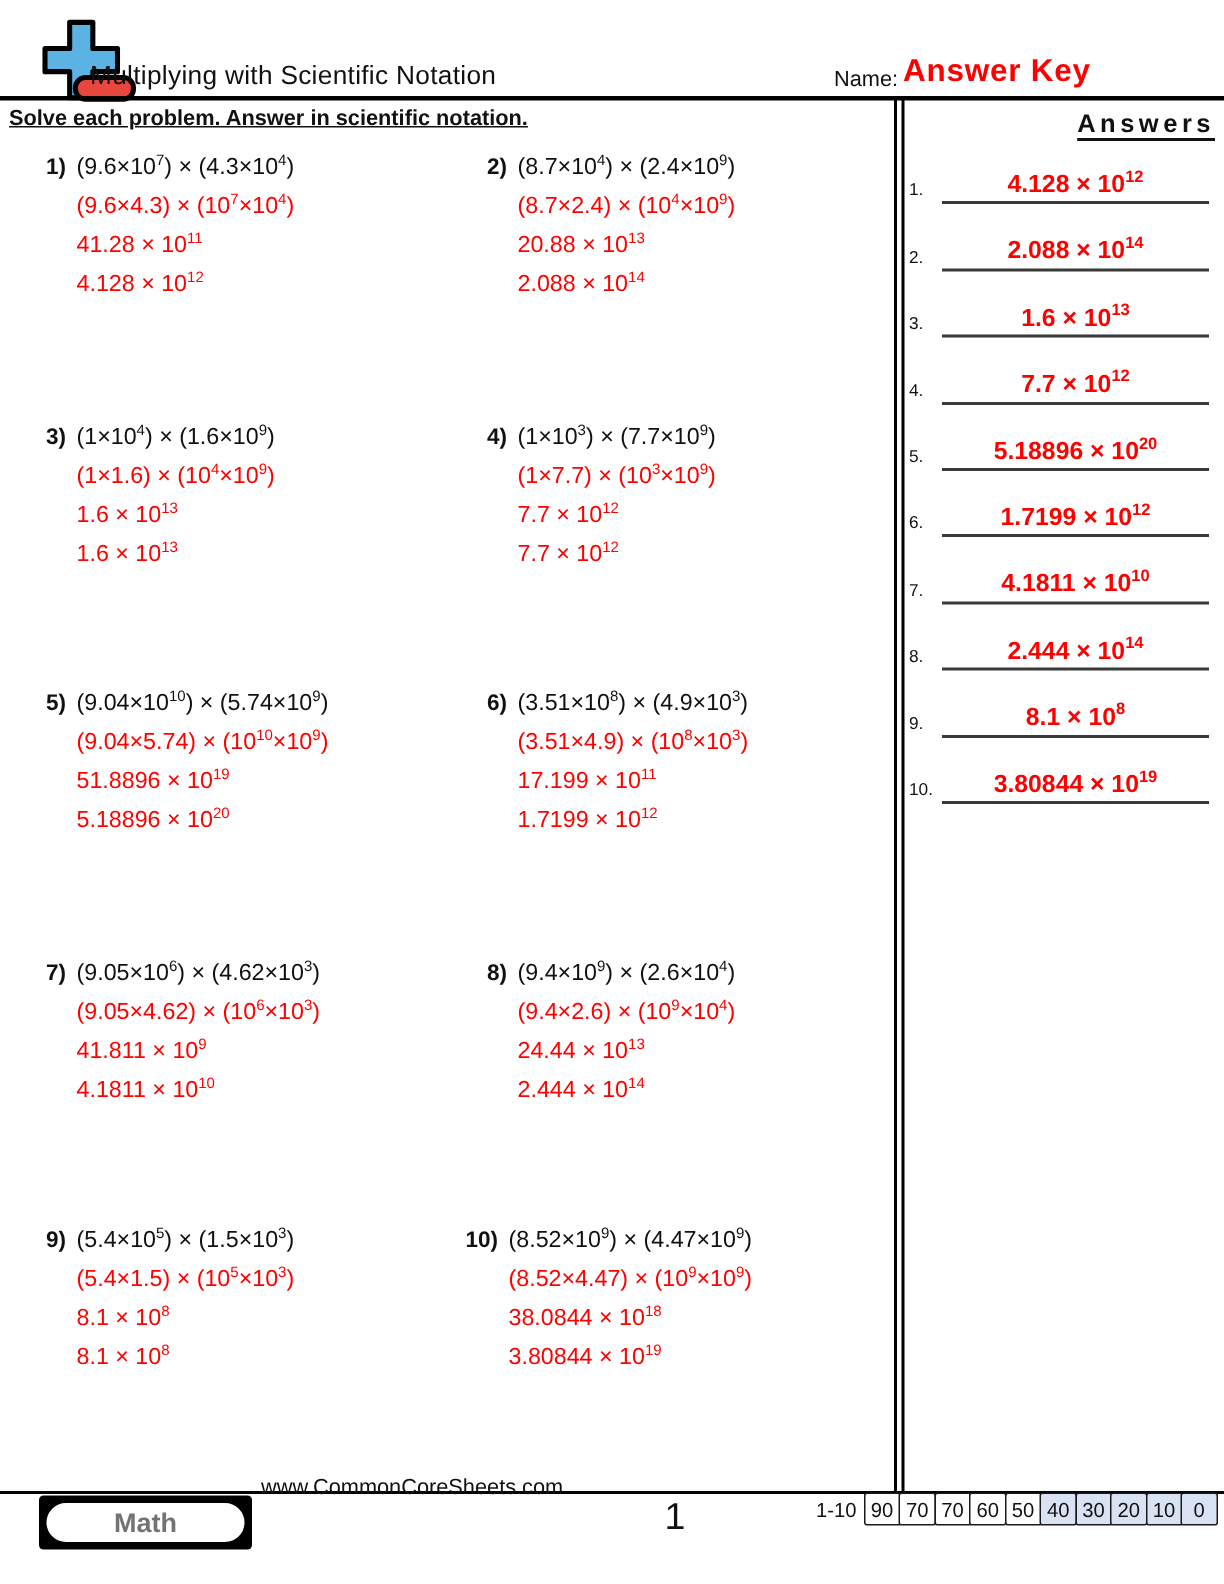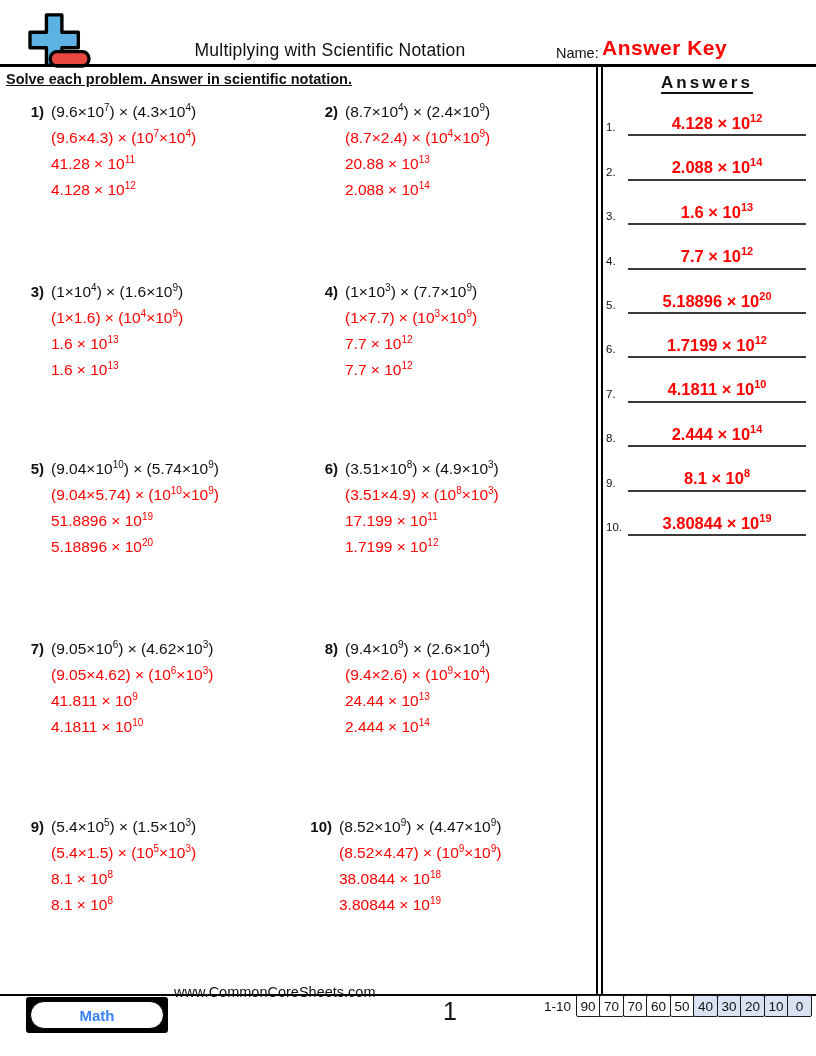--- a/index.html
+++ b/index.html
@@ -17,39 +17,39 @@
     font-family: "Liberation Sans", sans-serif;
     color: var(--ink);
     overflow: hidden;
   }
   .abs { position: absolute; }
 
   
   .logo { left: 24px; top: 12px; }
   .title {
     left: 60px; top: 40px; width: 540px;
-    text-align: center; font-size: 17.5px; font-weight: 500;
+    font-size: 17.5px; font-weight: 500;
     letter-spacing: 0.2px;
   }
   .name-label { left: 556px; top: 45px; font-size: 14.5px; }
   .answer-key {
     left: 602px; top: 36px; width: 196px;
     text-align: left; font-size: 21px; font-weight: bold;
     color: var(--red); letter-spacing: 0.5px;
   }
   .header-rule { left: 0; top: 64px; width: 816px; height: 2.5px; background: #000; }
   .instruction { left: 6px; top: 71px; font-size: 14.5px; font-weight: bold; text-decoration: underline; }
 
   
   .answers-divider {
     left: 596px; top: 64px; width: 7px; height: 931px;
     border-left: 2.5px solid #000; border-right: 2.5px solid #000;
   }
   .answers-title {
-    left: 604px; top: 73px; width: 206px; text-align: center;
+    left: 604px; top: 73px; width: 206px; text-align: right;
     font-size: 17px; font-weight: bold; letter-spacing: 3px;
     text-decoration: underline; text-underline-offset: 4px;
     text-decoration-thickness: 2px;
   }
   .answers-list { left: 602px; top: 92px; width: 210px; }
   .ans-row {
     height: 44.4px; display: flex; align-items: flex-end;
     padding: 0 6px 0 4px;
   }
   .ans-num { width: 22px; font-size: 11.5px; padding-bottom: 3px; color: var(--ink); }
@@ -87,21 +87,21 @@
   .footer-rule { left: 0; top: 994px; width: 816px; height: 2px; background: #000; }
   .subject-bar {
     left: 26px; top: 997px; width: 142px; height: 36px;
     background: #000; border-radius: 3px;
     display: flex; align-items: center; justify-content: center;
   }
   .subject-pill {
     width: 134px; height: 28px; background: #fff; border-radius: 14px;
     border: 1.5px solid #000;
     display: flex; align-items: center; justify-content: center;
-    font-weight: bold; font-size: 15px; color: #3b82f6;
+    font-weight: bold; font-size: 18px; color: #737373;
   }
   .website { left: 174px; top: 984px; font-size: 14.5px; }
   .page-num { left: 400px; top: 997px; width: 100px; text-align: center; font-size: 25px; }
   .score-row {
     right: 4px; top: 995px; display: flex; align-items: center; margin-left: 16px;
   }
   .score-label { font-size: 13.5px; margin-right: 6px; }
   .score-cell {
     width: 25px; height: 22px; border: 1.5px solid #1a1a1a;
     margin-left: -1.5px; border-radius: 2px;

